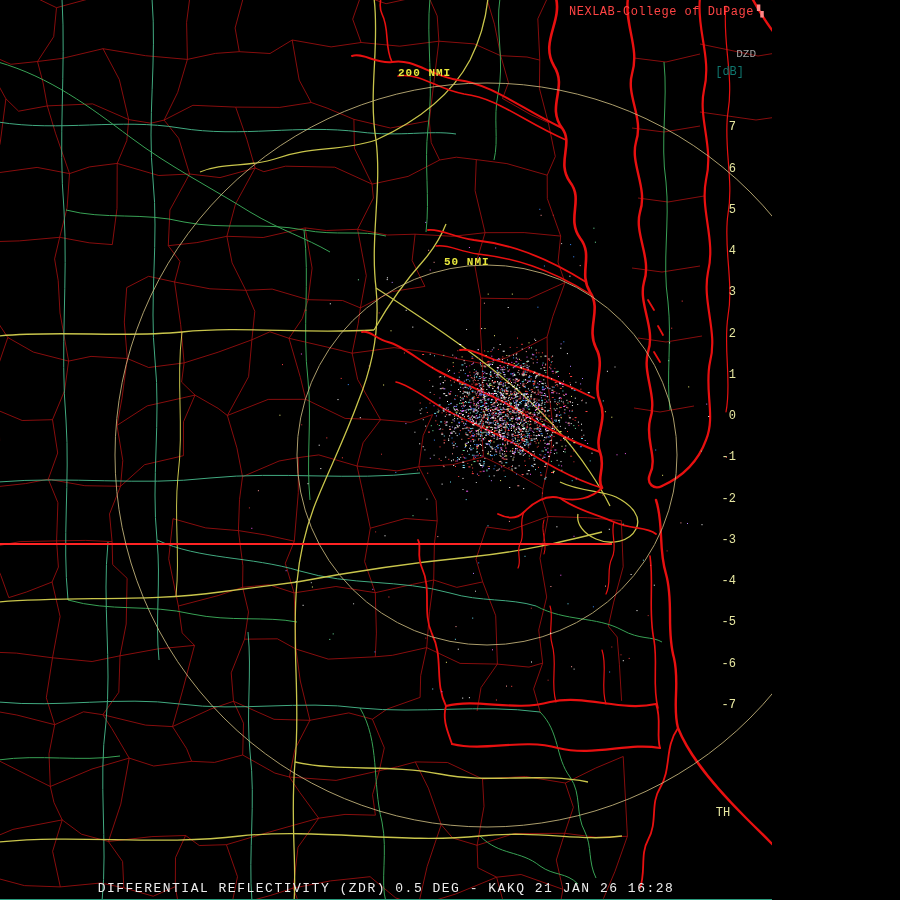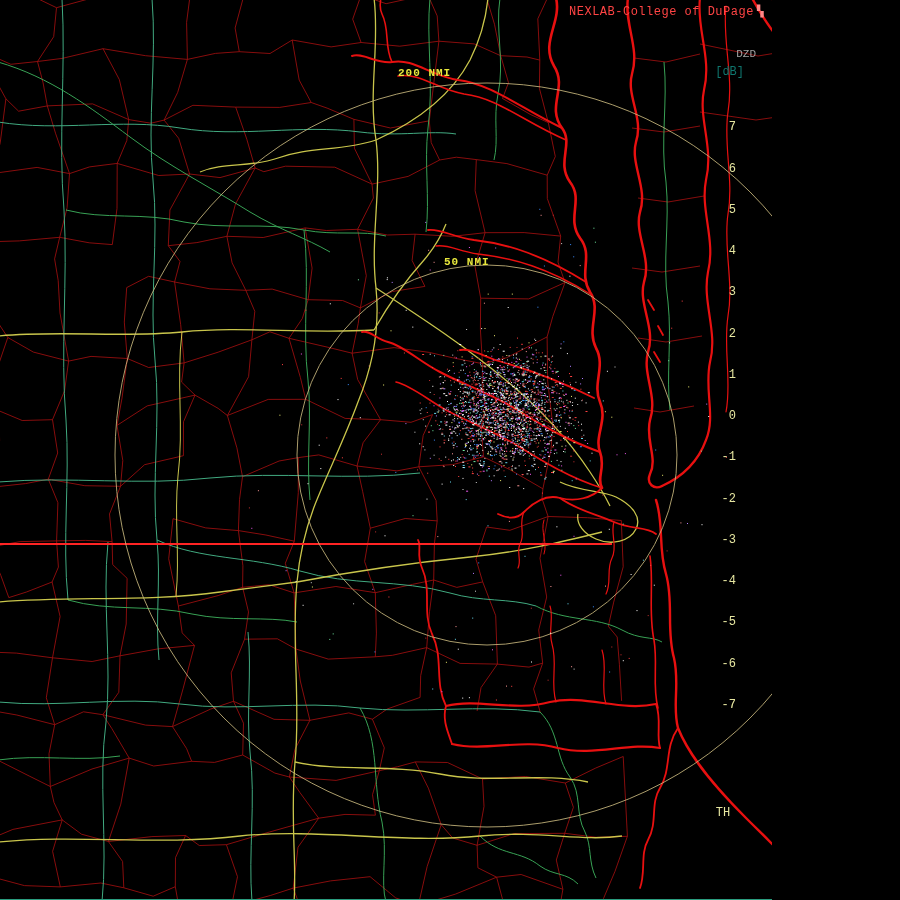--- a/index.html
+++ b/index.html
@@ -2900,14 +2900,15 @@
       <div class="cbar-tick" style="top: 573px;">-4</div>
       <div class="cbar-tick" style="top: 614.25px;">-5</div>
       <div class="cbar-tick" style="top: 655.5px;">-6</div>
       <div class="cbar-tick" style="top: 696.75px;">-7</div>
     </div>
   <div class="th-label">TH</div>
 
   <div class="ring-label ring-100">200 NMI</div>
   <div class="ring-label ring-50">50 NMI</div>
 
+  <div class="footer-title">DIFFERENTIAL REFLECTIVITY (ZDR) 0.5 DEG - KAKQ 21 JAN 26 16:28</div>
   <div class="bottom-line"></div>
 </div>
 
 </body></html>

